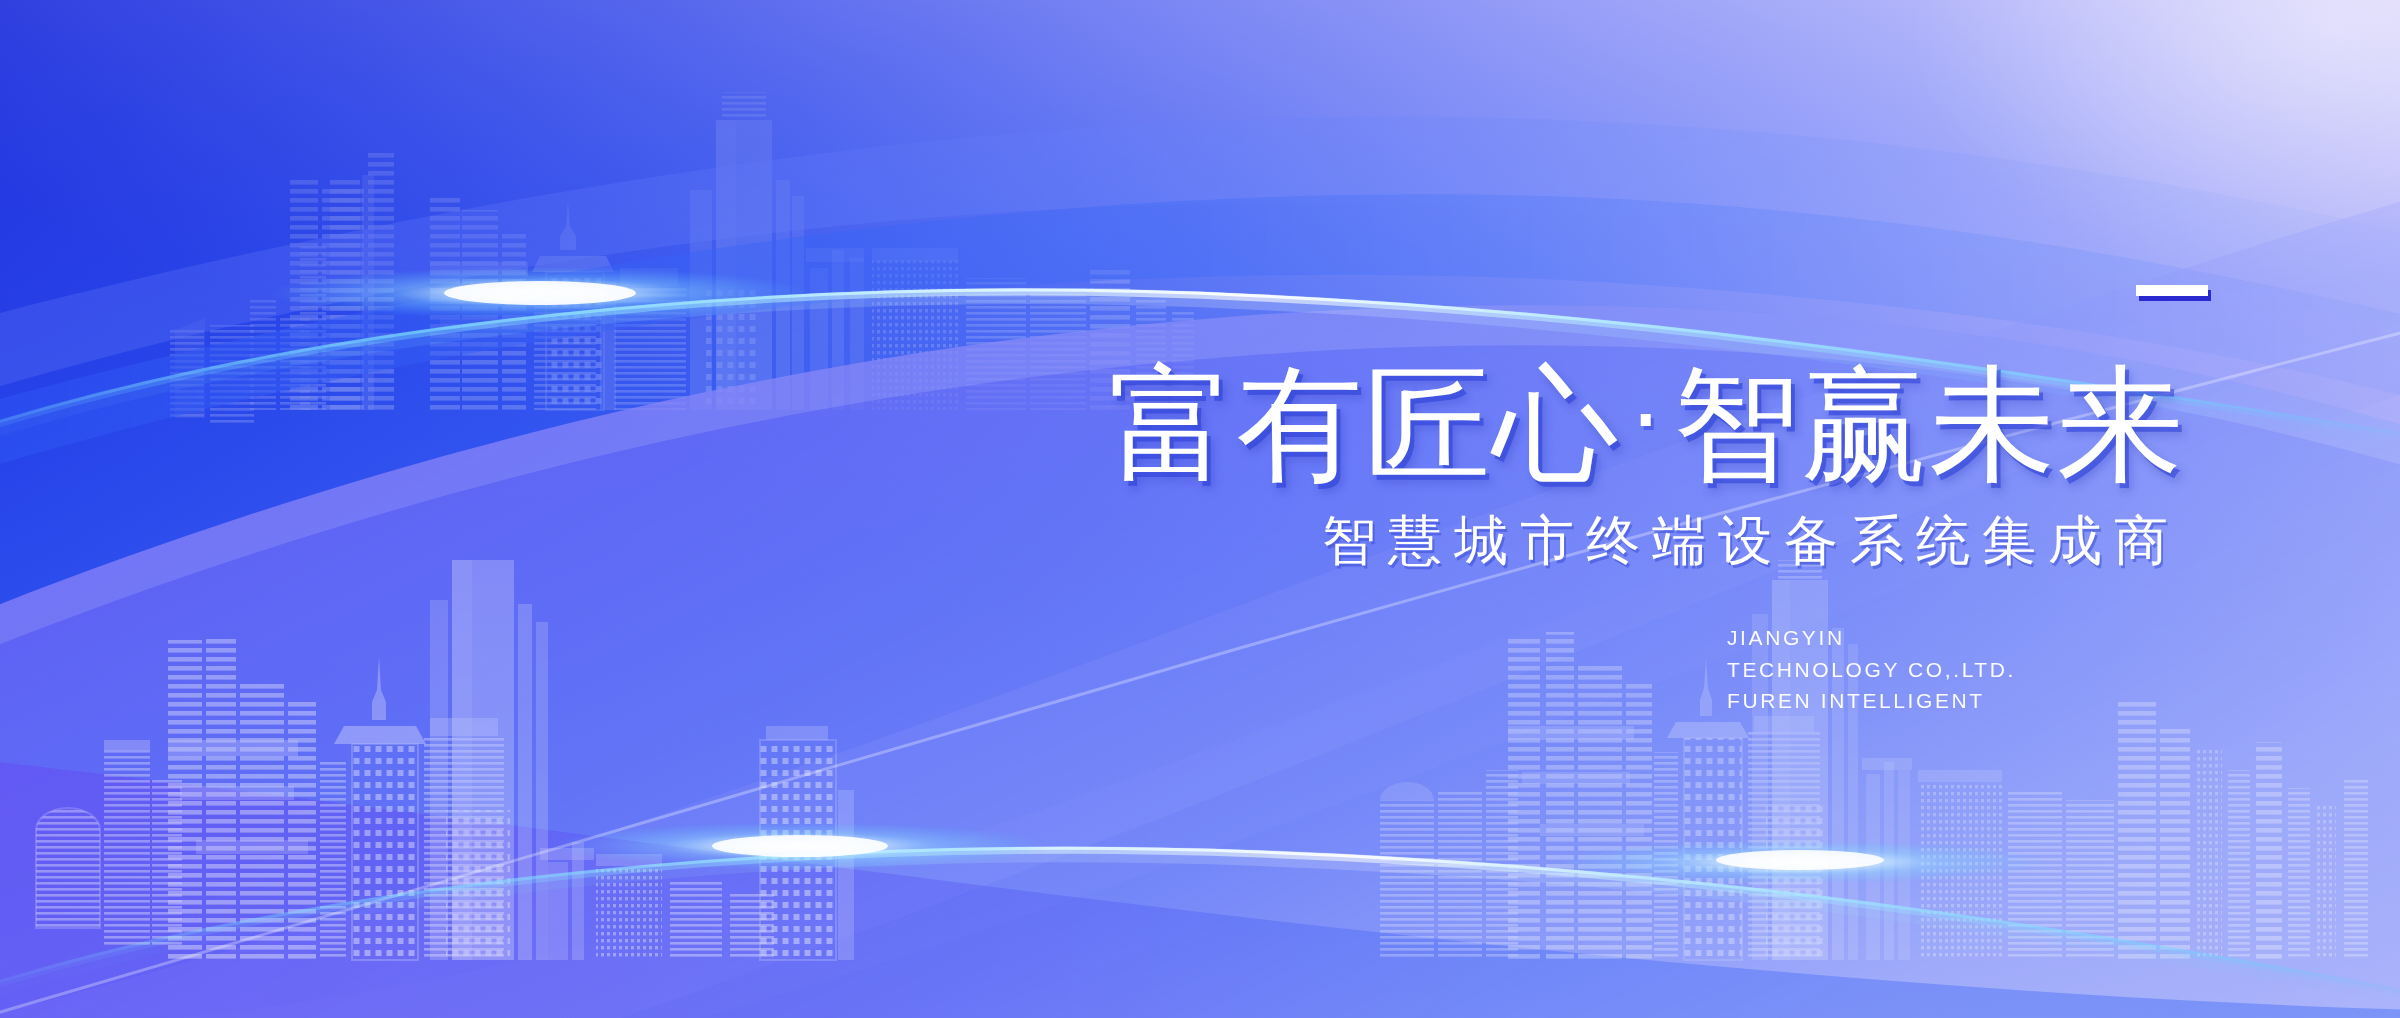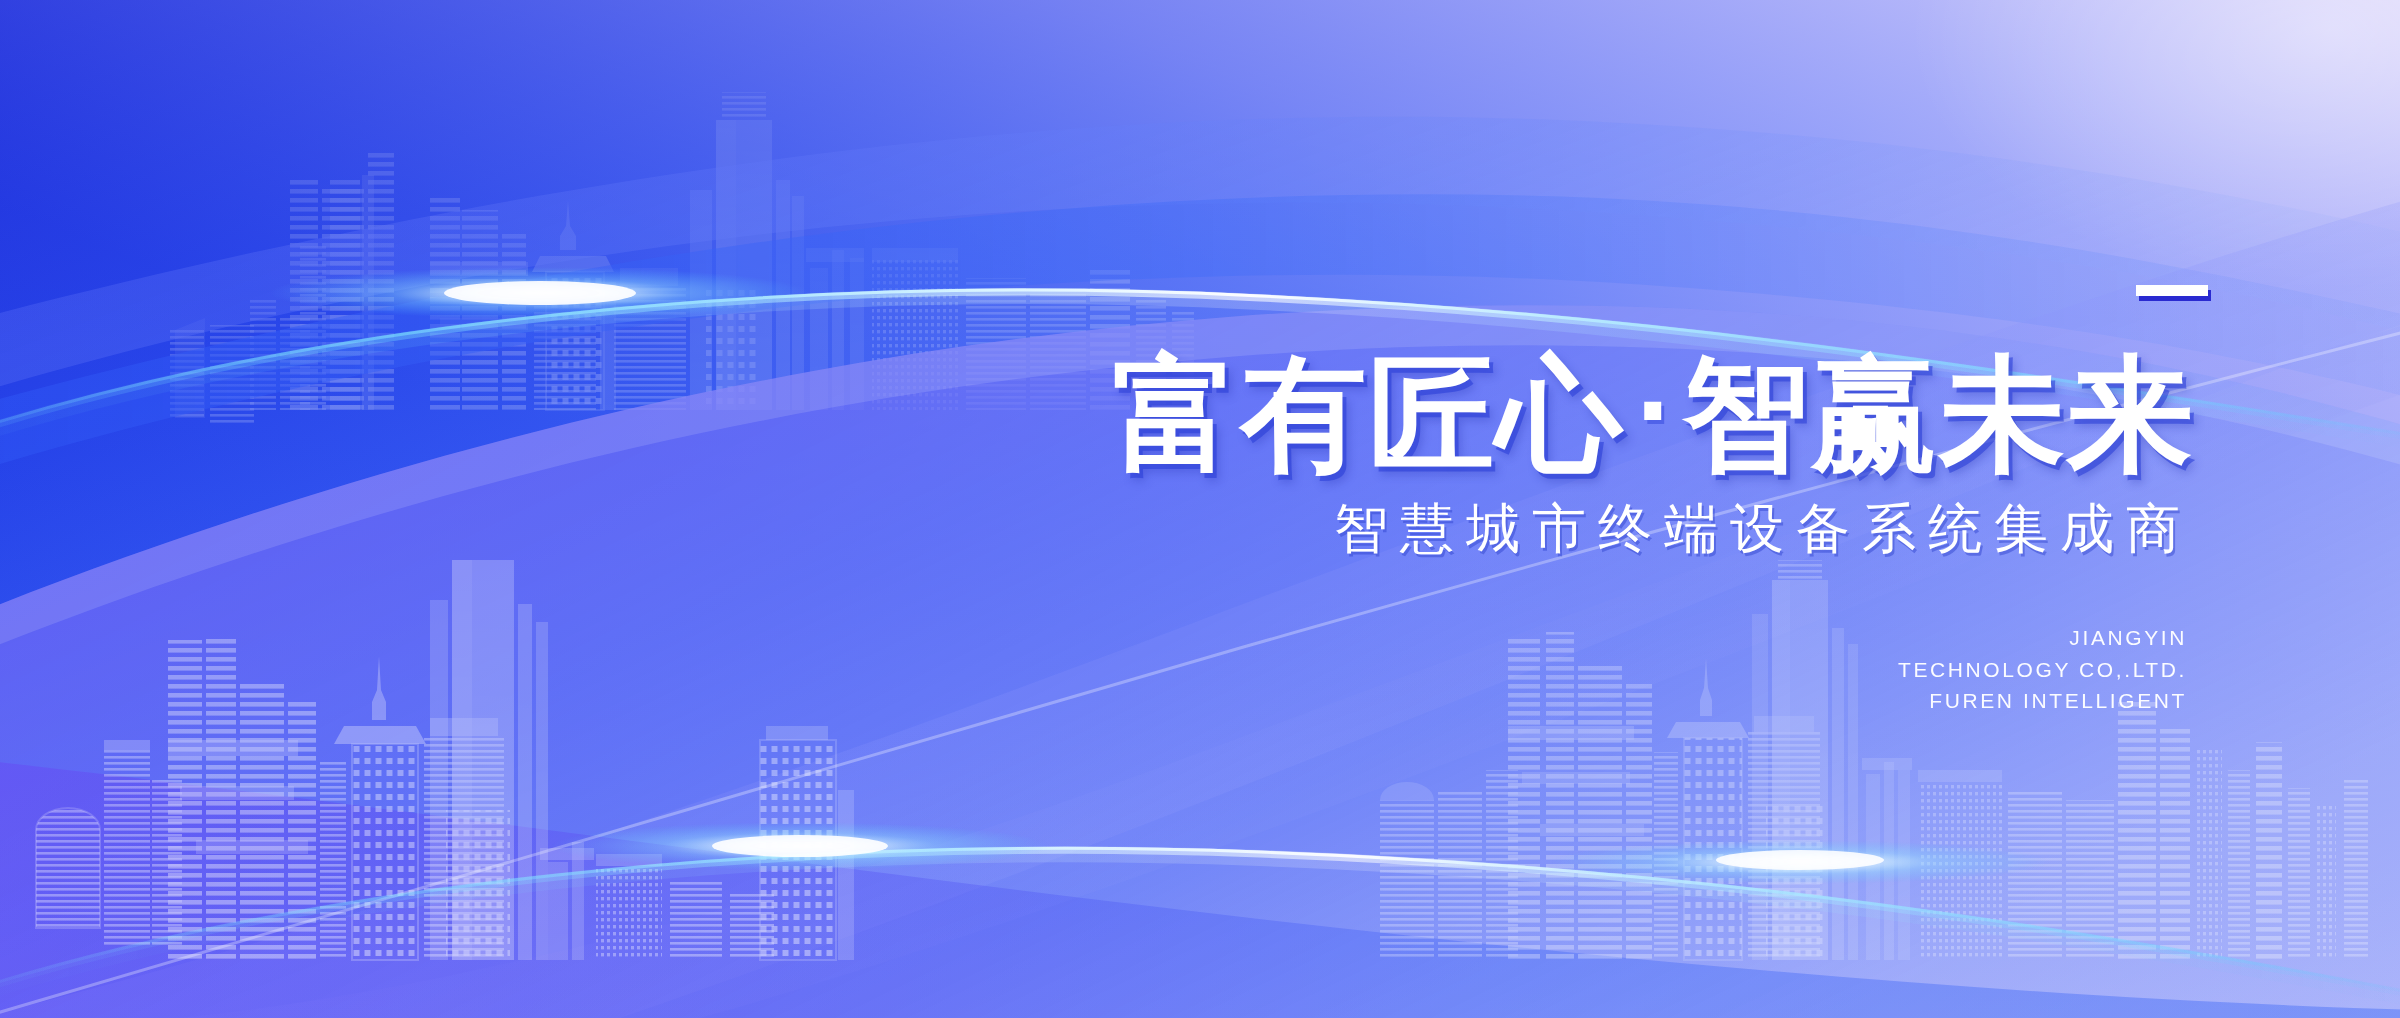--- a/index.html
+++ b/index.html
@@ -40,60 +40,60 @@
     width: 72px;
     height: 11px;
     background: #ffffff;
     box-shadow: 3px 5px 0 0 #2a2ad0;
   }
 
   .main-title {
     position: absolute;
     right: 205px;
     top: 352px;
-    margin: 0;
+    margin: 10px;
     font-size: 126px;
     line-height: 1.0;
-    font-weight: 700;
+    font-weight: 400;
     color: #ffffff;
     letter-spacing: 2px;
     white-space: nowrap;
     text-shadow:
        4px 5px 0 rgba(40,60,215,0.55),
        6px 8px 10px rgba(30,40,170,0.28);
     font-family: "DejaVu Sans", "Liberation Sans", sans-serif;
   }
   .main-title .dot {
     font-size: 96px;
     vertical-align: 14px;
     padding: 0 10px;
     text-shadow: 3px 4px 0 rgba(40,60,215,0.45);
   }
 
   .sub-title {
     position: absolute;
     right: 208px;
     top: 502px;
-    margin: 0;
+    margin: 12px;
     font-size: 54px;
     line-height: 1.0;
     font-weight: 400;
     color: #ffffff;
     letter-spacing: 12px;
     white-space: nowrap;
     text-shadow: 2px 3px 0 rgba(45,65,205,0.45);
     font-family: "DejaVu Sans", "Liberation Sans", sans-serif;
   }
 
   .company-en {
     position: absolute;
     right: 213px;
     top: 622px;
     width: 460px;
-    text-align: right;
+    text-align: left;
     color: #ffffff;
     font-size: 21px;
     line-height: 1.50;
     letter-spacing: 2.6px;
     white-space: nowrap;
     font-family: "Liberation Sans", "DejaVu Sans", sans-serif;
     opacity: 0.97;
   }
   .company-en div { white-space: nowrap; }
 </style>

